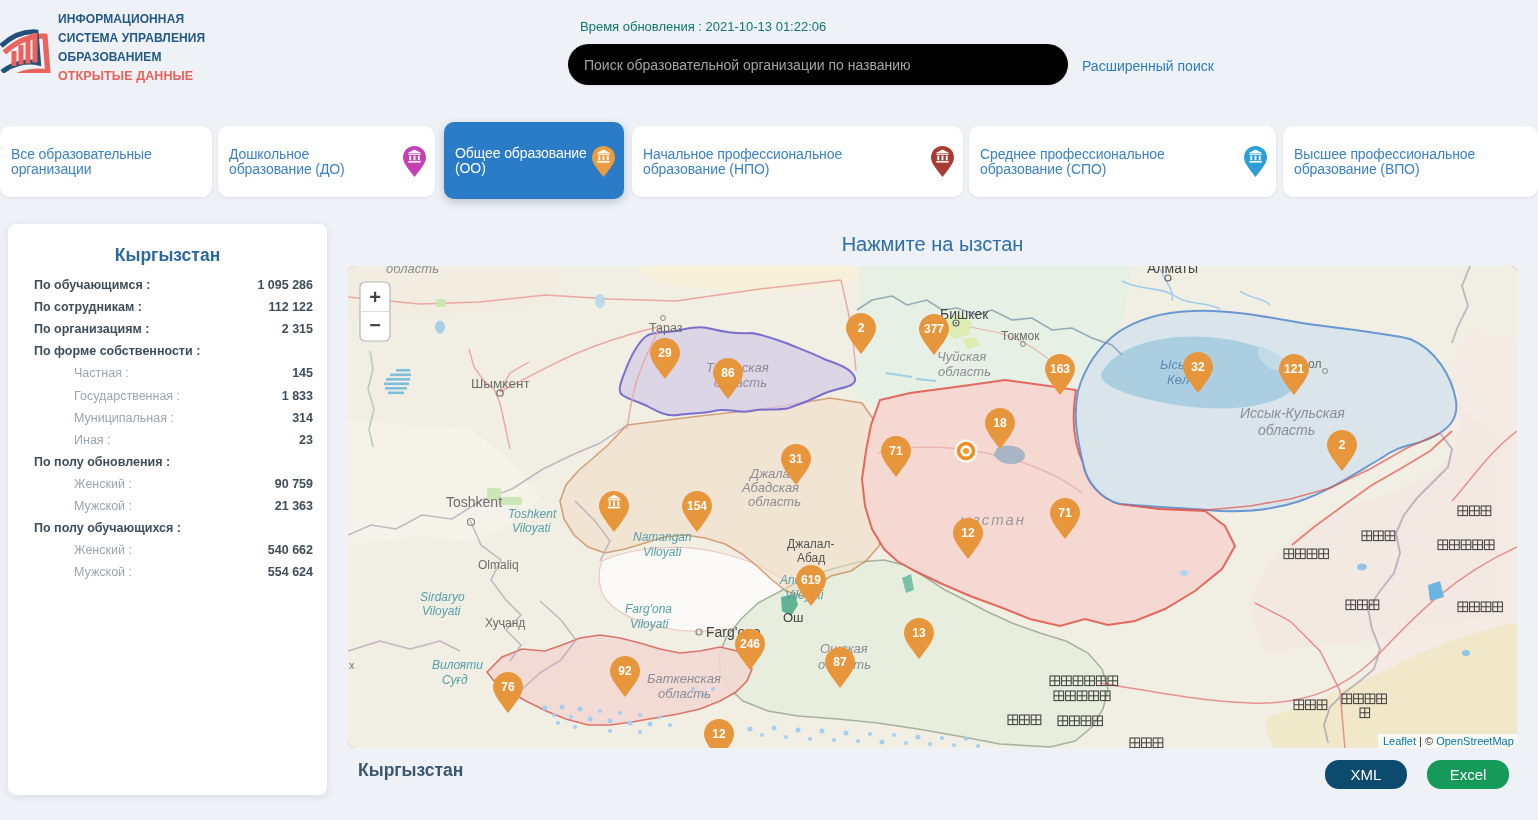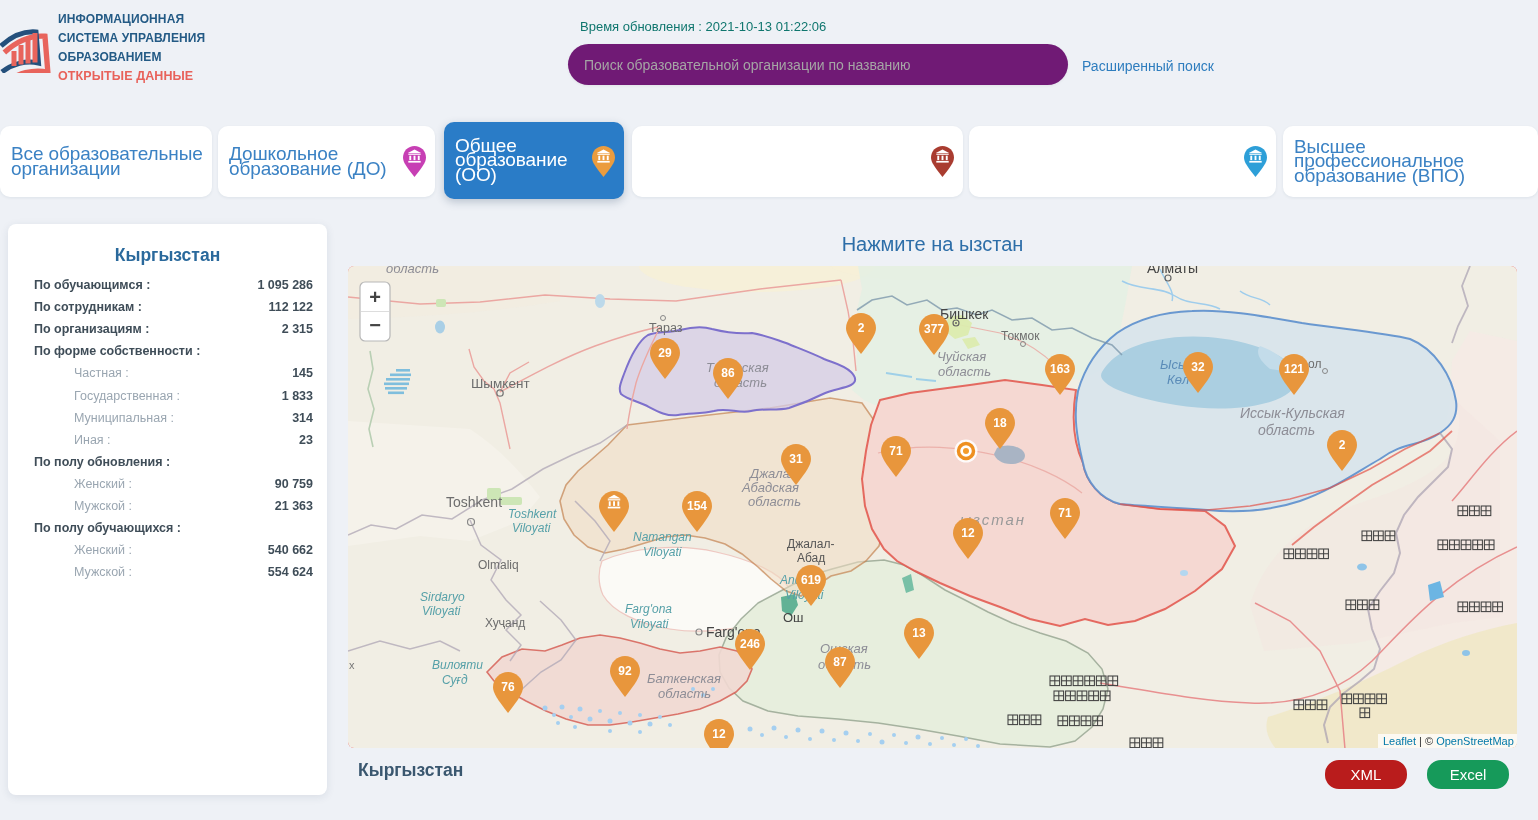--- a/index.html
+++ b/index.html
@@ -1,25 +1,25 @@
 <!DOCTYPE html>
 <html><head>
 <meta charset="utf-8">
 <style>
   html,body{margin:0;padding:0;}
   body{width:1538px;height:820px;background:#eef1f6;font-family:"Liberation Sans",sans-serif;position:relative;overflow:hidden;}
   .abs{position:absolute;}
   .brand{left:58px;top:10px;font-weight:bold;font-size:12px;line-height:19px;color:#235a85;letter-spacing:0.1px;}
   .brand .red{color:#e8625a;font-size:12.5px;}
   .uptime{left:580px;top:19px;font-size:13px;color:#0f766e;}
-  .search{left:568px;top:44px;width:500px;height:41px;background:#701a75;border-radius:21px;box-shadow:0 1px 3px rgba(0,0,0,0.06);}
+  .search{left:568px;top:44px;width:500px;height:41px;background:#000000;border-radius:21px;box-shadow:0 1px 3px rgba(0,0,0,0.06);}
   .search span{position:absolute;left:16px;top:13px;font-size:14px;color:#a5a5a5;}
   .advlink{left:1082px;top:58px;font-size:14px;color:#2e7dbe;}
   .tab{top:126px;height:71px;background:#fff;border-radius:10px;box-shadow:0 1px 3px rgba(30,60,90,0.08);display:flex;align-items:center;}
-  .tab .txt{padding-left:11px;font-size:19px;line-height:14.5px;color:#3b82c4;letter-spacing:-0.1px;}
+  .tab .txt{padding-left:11px;font-size:14px;line-height:14.5px;color:#3b82c4;letter-spacing:-0.1px;}
   .tab .pin{position:absolute;right:9px;top:20px;}
   .tabactive{top:122px;height:77px;background:#2a7cc7;box-shadow:0 3px 8px rgba(30,60,90,0.25);}
   .tabactive .txt{color:#fff;}
   .sidebar{left:8px;top:224px;width:319px;height:571px;background:#fff;border-radius:8px;box-shadow:0 2px 8px rgba(40,60,90,0.10);}
   .sidetitle{width:319px;top:245px;text-align:center;font-size:17.5px;color:#2a699c;font-weight:600;}
   .srow{left:14px;width:299px;height:22px;font-size:12.5px;}
   .srow .lab{position:absolute;left:0;top:0;padding-left:20px;}
   .srow .val{position:absolute;right:0;top:0;font-weight:bold;color:#3f4d58;}
   .lb{font-weight:bold;color:#3f4d58;}
   .lg{color:#9aa6b1;margin-left:40px;}
@@ -73,33 +73,35 @@
         <path d="M11.5 3.4 L4.9 7 L18.1 7 Z"></path>
         <rect x="5.3" y="7.6" width="12.4" height="1.2"></rect>
         <rect x="6.3" y="9.7" width="1.9" height="4.4"></rect>
         <rect x="10.55" y="9.7" width="1.9" height="4.4"></rect>
         <rect x="14.8" y="9.7" width="1.9" height="4.4"></rect>
         <rect x="5.3" y="14.9" width="12.4" height="1.7"></rect>
       </g>
     </svg>
   </div>
 <div class="abs tab" style="left:632px;width:331px">
+    <div class="txt">Начальное профессиональное<br>образование (НПО)</div>
   <svg class="pin" width="23" height="31" viewBox="0 0 23 31">
       <path d="M11.5 0C17.9 0 23 5.1 23 11.5 C23 16.2 19.3 21.3 11.5 31 C3.7 21.3 0 16.2 0 11.5 C0 5.1 5.1 0 11.5 0Z" fill="#a93c30"></path>
       <g fill="#fff">
         <path d="M11.5 3.4 L4.9 7 L18.1 7 Z"></path>
         <rect x="5.3" y="7.6" width="12.4" height="1.2"></rect>
         <rect x="6.3" y="9.7" width="1.9" height="4.4"></rect>
         <rect x="10.55" y="9.7" width="1.9" height="4.4"></rect>
         <rect x="14.8" y="9.7" width="1.9" height="4.4"></rect>
         <rect x="5.3" y="14.9" width="12.4" height="1.7"></rect>
       </g>
     </svg>
   </div>
 <div class="abs tab" style="left:969px;width:307px">
+    <div class="txt">Среднее профессиональное<br>образование (СПО)</div>
   <svg class="pin" width="23" height="31" viewBox="0 0 23 31">
       <path d="M11.5 0C17.9 0 23 5.1 23 11.5 C23 16.2 19.3 21.3 11.5 31 C3.7 21.3 0 16.2 0 11.5 C0 5.1 5.1 0 11.5 0Z" fill="#2d9fd8"></path>
       <g fill="#fff">
         <path d="M11.5 3.4 L4.9 7 L18.1 7 Z"></path>
         <rect x="5.3" y="7.6" width="12.4" height="1.2"></rect>
         <rect x="6.3" y="9.7" width="1.9" height="4.4"></rect>
         <rect x="10.55" y="9.7" width="1.9" height="4.4"></rect>
         <rect x="14.8" y="9.7" width="1.9" height="4.4"></rect>
         <rect x="5.3" y="14.9" width="12.4" height="1.7"></rect>
       </g>
@@ -735,14 +737,14 @@
 <text x="375" y="331" font-size="20" fill="#444" text-anchor="middle" font-weight="bold">−</text>
 </g>
 
 <g>
 <rect x="1378" y="733" width="139" height="15" fill="#ffffff" opacity="0.75"></rect>
 <text x="1383" y="744" font-size="11"><tspan fill="#0078a8">Leaflet</tspan><tspan fill="#333"> | © </tspan><tspan fill="#0078a8">OpenStreetMap</tspan></text>
 </g>
 </svg>
 </div>
 <div class="abs footlabel">Кыргызстан</div>
-<div class="abs btn" style="left:1325px;width:82px;background:#b91c1c;">XML</div>
+<div class="abs btn" style="left:1325px;width:82px;background:#0c4a6e;">XML</div>
 <div class="abs btn" style="left:1427px;width:82px;background:#169a5a;">Excel</div>
 
 </body></html>

